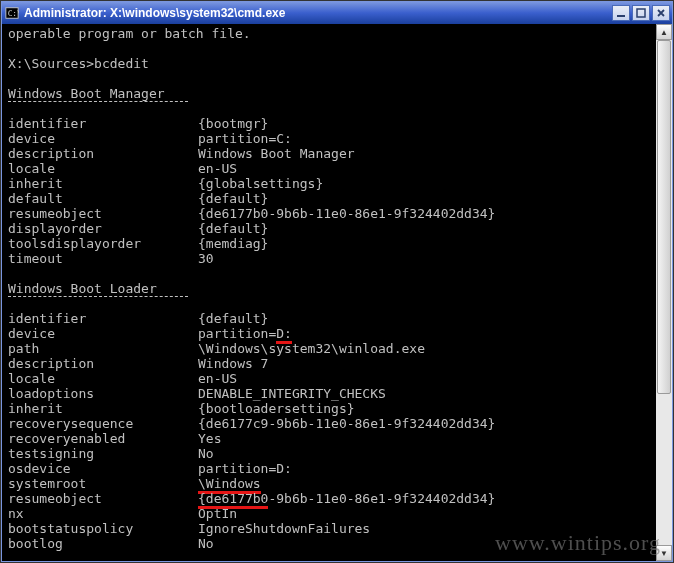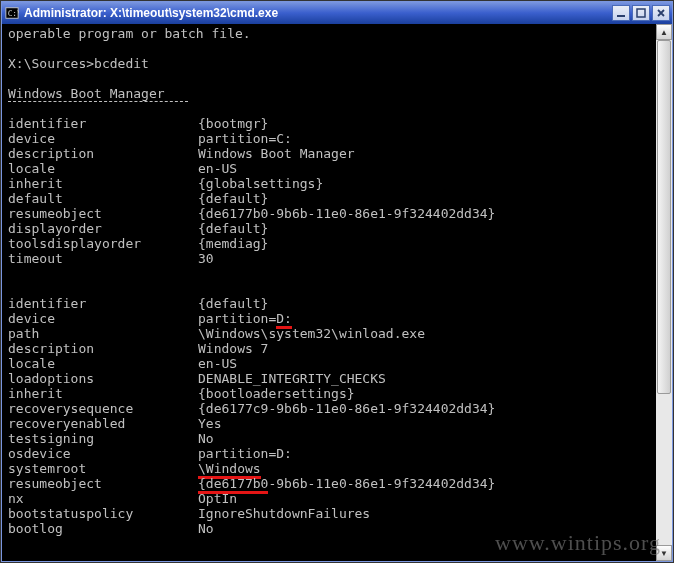--- a/index.html
+++ b/index.html
@@ -117,21 +117,21 @@
 
 <div class="window">
   <div class="titlebar">
     <div class="titlebar-left">
       <span class="app-icon">
         <svg viewBox="0 0 16 16">
             <rect x="1" y="2" width="14" height="12" fill="#000" stroke="#ccc" stroke-width="1"></rect>
             <text x="3" y="11" font-size="9" fill="#ccc" font-family="monospace">C:\</text>
           </svg>
       </span>
-      <span class="title-text">Administrator: X:\timeout\system32\cmd.exe</span>
+      <span class="title-text">Administrator: X:\windows\system32\cmd.exe</span>
     </div>
     <div class="winbtns">
       <div class="winbtn">
         <svg width="10" height="10">
             <rect x="1" y="7" width="8" height="2" fill="#2a3f6d"></rect>
           </svg>
       </div>
       <div class="winbtn">
         <svg width="10" height="10">
             <rect x="1" y="1" width="8" height="8" fill="none" stroke="#2a3f6d" stroke-width="1.5"></rect>
@@ -145,20 +145,21 @@
     </div>
   </div>
 
   <div class="terminal"><span>operable program or batch file.</span>
 
 <span>X:\Sources&gt;</span><span>bcdedit</span>
 
 <span class="underline-h">Windows Boot Manager</span>
 
 <div class="row"><span class="key">identifier</span><span>{bootmgr}</span></div><div class="row"><span class="key">device</span><span>partition=C:</span></div><div class="row"><span class="key">description</span><span>Windows Boot Manager</span></div><div class="row"><span class="key">locale</span><span>en-US</span></div><div class="row"><span class="key">inherit</span><span>{globalsettings}</span></div><div class="row"><span class="key">default</span><span>{default}</span></div><div class="row"><span class="key">resumeobject</span><span>{de6177b0-9b6b-11e0-86e1-9f324402dd34}</span></div><div class="row"><span class="key">displayorder</span><span>{default}</span></div><div class="row"><span class="key">toolsdisplayorder</span><span>{memdiag}</span></div><div class="row"><span class="key">timeout</span><span>30</span></div>
+<span class="underline-h">Windows Boot Loader</span>
 
 <div class="row"><span class="key">identifier</span><span>{default}</span></div><div class="row"><span class="key">device</span><span><span>partition=</span><span class="redline">D:</span></span></div><div class="row"><span class="key">path</span><span>\Windows\system32\winload.exe</span></div><div class="row"><span class="key">description</span><span>Windows 7</span></div><div class="row"><span class="key">locale</span><span>en-US</span></div><div class="row"><span class="key">loadoptions</span><span>DENABLE_INTEGRITY_CHECKS</span></div><div class="row"><span class="key">inherit</span><span>{bootloadersettings}</span></div><div class="row"><span class="key">recoverysequence</span><span>{de6177c9-9b6b-11e0-86e1-9f324402dd34}</span></div><div class="row"><span class="key">recoveryenabled</span><span>Yes</span></div><div class="row"><span class="key">testsigning</span><span>No</span></div><div class="row"><span class="key">osdevice</span><span>partition=D:</span></div><div class="row"><span class="key">systemroot</span><span><span class="redline">\Windows</span></span></div><div class="row"><span class="key">resumeobject</span><span><span class="redline">{de6177b0</span><span>-9b6b-11e0-86e1-9f324402dd34}</span></span></div><div class="row"><span class="key">nx</span><span>OptIn</span></div><div class="row"><span class="key">bootstatuspolicy</span><span>IgnoreShutdownFailures</span></div><div class="row"><span class="key">bootlog</span><span>No</span></div>
 
 </div>
 
   <div class="scrollbar">
     <div class="sb-btn">▲</div>
     <div class="sb-track">
       <div class="sb-thumb"></div>
     </div>

